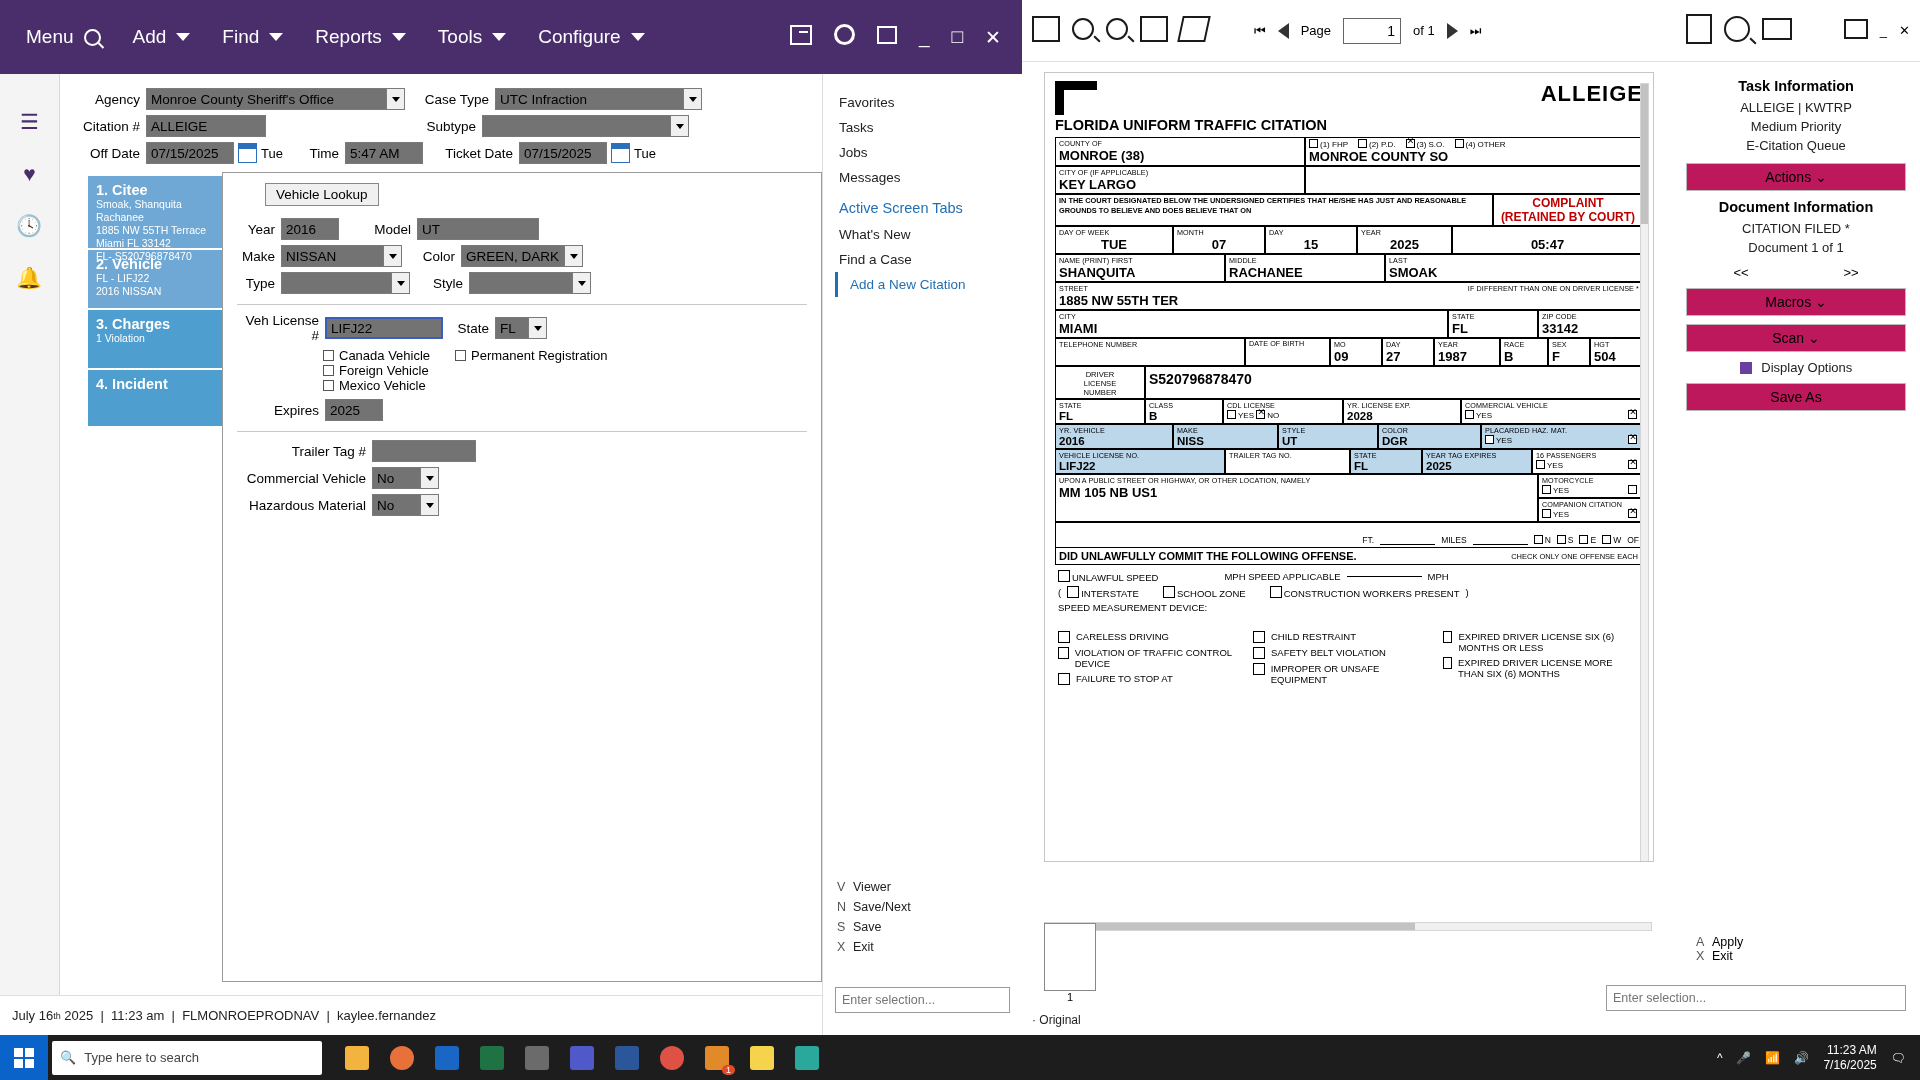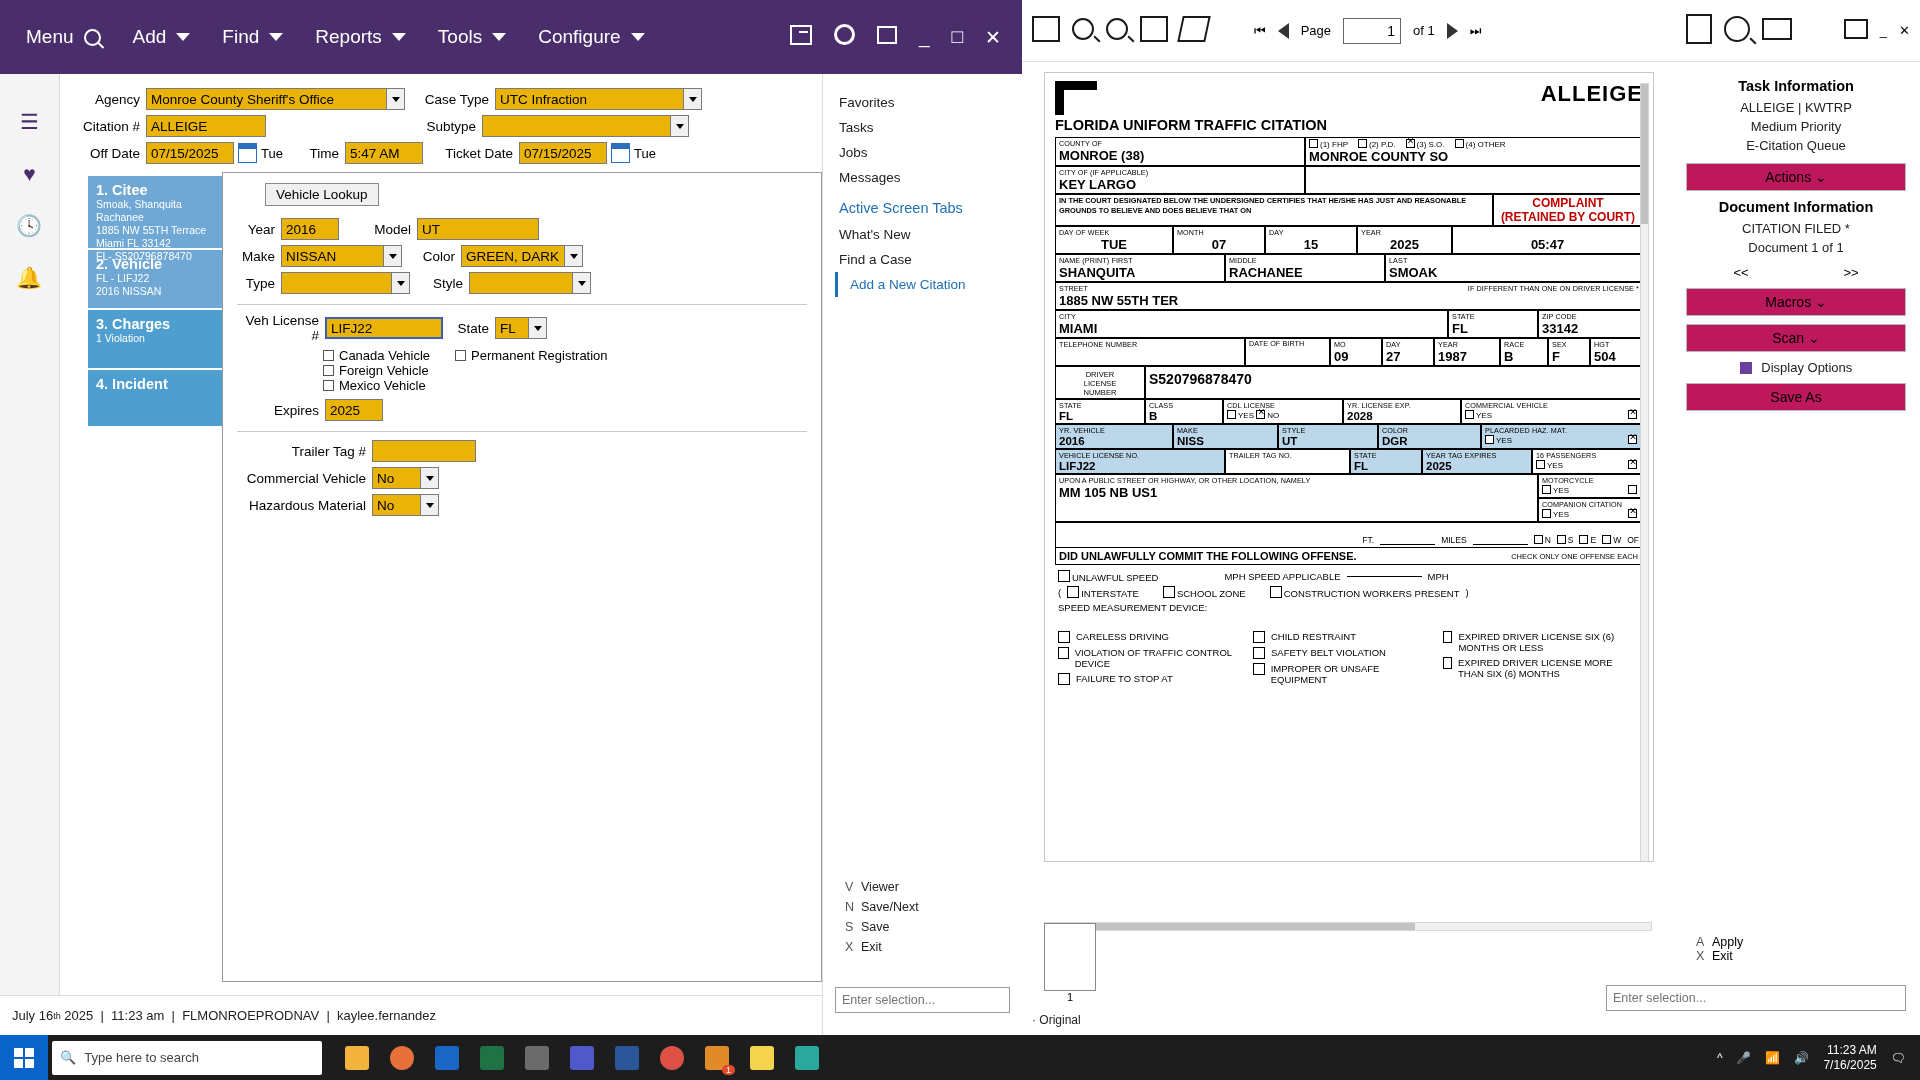--- a/index.html
+++ b/index.html
@@ -36,21 +36,21 @@
 
   .left-body { display:flex; height:961px; }
   .iconrail { width:60px; background:#f4f4f4; border-right:1px solid #d8d8d8; padding-top:22px; }
   .iconrail .ri { height:52px; display:flex; align-items:center; justify-content:center; color:#4a2d6b; font-size:21px; }
 
   .form-area { flex:1; position:relative; padding:14px 10px 0 16px; }
 
   .frow { display:flex; align-items:center; margin-bottom:5px; }
   .lbl { text-align:right; padding-right:6px; font-size:13.5px; color:#000; }
   .inp {
-    border:1px solid #7a7a7a; background:#eab308; height:22px; font-size:13.5px;
+    border:1px solid #7a7a7a; background:#737373; height:22px; font-size:13.5px;
     padding:1px 4px; font-family:"Liberation Sans", sans-serif; line-height:19px;
   }
   .inp.sel { border:2px solid #3a5fbf; }
   .combo { display:flex; }
   .combo .inp { border-right:none; }
   .cbtn {
     width:19px; height:22px; border:1px solid #7a7a7a; background:#f0f0f0;
     display:flex; align-items:center; justify-content:center;
   }
   .cbtn i { width:0;height:0;border-left:4px solid transparent;border-right:4px solid transparent;border-top:5px solid #000; display:block;}
@@ -73,21 +73,21 @@
   .chk { width:11px;height:11px;border:1px solid #555;display:inline-block;vertical-align:-1px;margin-right:5px;background:#fff; }
   .btn-lookup {
     border:1px solid #888; background:#f0f0f0; padding:3px 10px; font-size:13.5px;
   }
 
   
   .taskpane { position:absolute; left:822px; top:74px; width:200px; height:961px; background:#fff; border-left:1px solid #ddd; padding:16px 12px; }
   .taskpane .ti { font-size:13.5px; color:#222; padding:5px 4px; }
   .taskpane .hdr { color:#1f6fb5; font-size:14.5px; padding:10px 4px 6px 4px; }
   .taskpane .active { color:#1f6fb5; border-left:3px solid #1f6fb5; padding-left:12px; }
-  .tp-bottom { position:absolute; bottom:78px; left:20px; right:12px; }
+  .tp-bottom { position:absolute; bottom:78px; left:12px; right:12px; }
   .tp-bottom div { font-size:12.5px; padding:3px 2px; color:#222; }
   .tp-bottom .k { display:inline-block; width:16px; color:#555; }
   .selbox { position:absolute; bottom:22px; left:12px; right:12px; border:1px solid #9a9a9a; height:26px; font-size:12.5px; color:#555; padding:4px 6px; background:#fff; }
 
   .statusbar {
     position:absolute; left:0; bottom:0; width:1022px; height:40px; background:#fff;
     border-top:1px solid #ddd; display:flex; align-items:center; padding:0 12px; font-size:13px; color:#222;
   }
   .statusbar sup { font-size:9px; }
   .res-grip { position:absolute; right:380px; bottom:26px; width:8px;height:8px;background:#bbb; }

